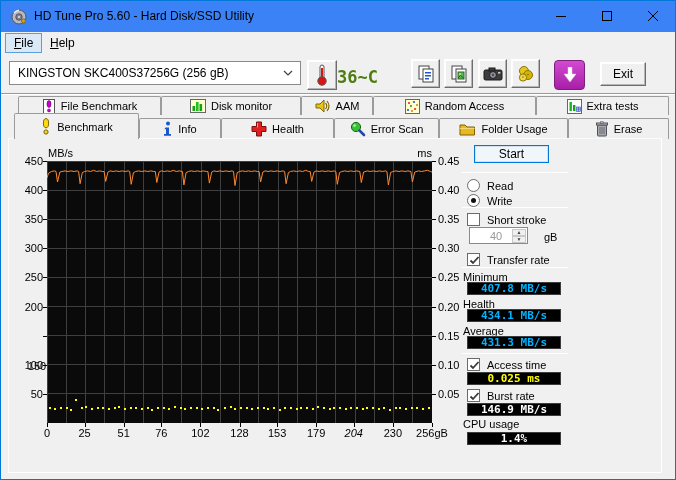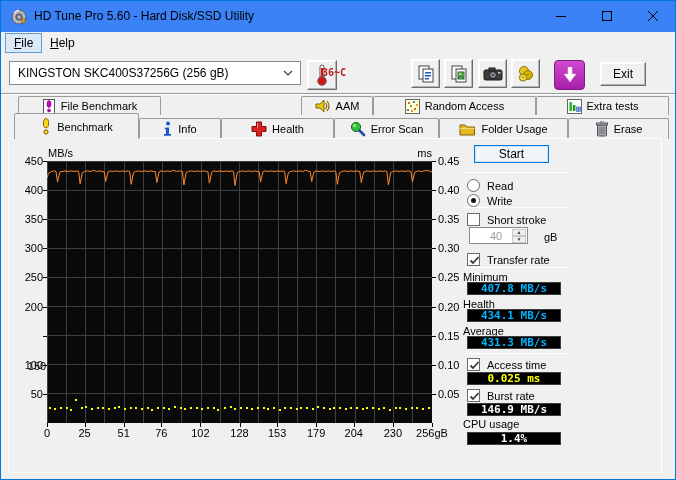--- a/index.html
+++ b/index.html
@@ -18,21 +18,21 @@
   #menubar{left:0;top:31px;width:674px;height:22px;background:#f0f0f0;}
   .menu-item{top:32px;height:20px;padding:3px 9px;font-size:12px;color:#000;}
   .menu-item.hot{background:#dbe9f7;border:1px solid #5c9fd6;padding:2px 8px;}
   
   .combo{left:8px;top:60px;width:292px;height:24px;background:#fff;border:1px solid #8a8a8a;
     font-size:12px;color:#000;display:flex;align-items:center;padding:0 24px 0 8px;}
   .combo .chev{position:absolute;right:7px;top:8px;}
   .tbtn{background:#f0f0f0;border:1px solid;border-color:#ffffff #6d6d6d #6d6d6d #ffffff;
     box-shadow:inset -1px -1px 0 #b5b5b5, inset 1px 1px 0 #fdfdfd;
     display:flex;align-items:center;justify-content:center;}
-  #temp-text{left:321px;top:66px;font-size:10px;font-weight:bold;color:#b91c1c;font-family:"DejaVu Sans Mono",monospace;}
+  #temp-text{left:336px;top:66px;font-size:17px;font-weight:bold;color:#4d7c0f;font-family:"DejaVu Sans Mono",monospace;}
   #exit-btn{left:599px;top:61px;width:46px;height:24px;font-size:12px;color:#000;}
   #update-btn{left:553px;top:59px;width:31px;height:30px;background:linear-gradient(#d24ad2,#a81ea8);
     border:1px solid #7a1f7a;border-radius:4px;display:flex;align-items:center;justify-content:center;}
   .etch{left:0;top:92px;width:674px;height:2px;background:#9a9a9a;border-bottom:1px solid #ffffff;}
   
   .tab{height:19px;top:95px;background:#f0f0f0;border:1px solid #9b9b9b;border-bottom:none;
     border-radius:2px 2px 0 0;display:flex;align-items:center;justify-content:center;gap:5px;
     font-size:11px;color:#000;}
   .tab.row2{top:117px;height:21px;}
   .tab.selected{top:112px;height:26px;z-index:6;border-bottom:none;background:#f0f0f0;}
@@ -161,20 +161,29 @@
 
   <div class="abs etch"></div>
 
   <div class="abs tab" style="left:17px;width:143px">
     <svg width="14" height="15">
       <rect x="1.5" y="0.5" width="11" height="14" fill="#fff" stroke="#555"></rect>
       <ellipse cx="7" cy="5" rx="2" ry="3.4" fill="#cc00cc" stroke="#660066" stroke-width="0.6"></ellipse>
       <circle cx="7" cy="11.4" r="1.5" fill="#cc00cc" stroke="#660066" stroke-width="0.6"></circle>
     </svg>
     <span>File Benchmark</span>
+  </div>
+  <div class="abs tab" style="left:160px;width:140px">
+    <svg width="16" height="14">
+      <rect x="0.5" y="0.5" width="15" height="13" fill="#ffffcf" stroke="#666"></rect>
+      <rect x="2.5" y="7" width="2.6" height="5" fill="#18a018"></rect>
+      <rect x="6" y="3" width="2.6" height="9" fill="#20c020"></rect>
+      <rect x="9.5" y="5" width="2.6" height="7" fill="#18a018"></rect>
+    </svg>
+    <span>Disk monitor</span>
   </div>
   <div class="abs tab" style="left:300px;width:72px">
     <svg width="16" height="16">
       <path d="M1,6 L5,6 L9,2 L9,14 L5,10 L1,10 z" fill="#e8c414" stroke="#806800"></path>
       <path d="M10.5,5 Q13,8 10.5,11" stroke="#806800" fill="none" stroke-width="1.2"></path>
       <path d="M12,3 Q16,8 12,13" stroke="#806800" fill="none" stroke-width="1.2"></path>
     </svg>
     <span>AAM</span>
   </div>
   <div class="abs tab" style="left:372px;width:163px">
@@ -466,19 +475,19 @@
     <div class="ticklab" style="left: 138.297px; top: 426px; width: 44px; text-align: center;">76</div>
     <div class="tickmark" style="left: 160.297px; top: 422px; width: 1px; height: 4px;"></div>
     <div class="ticklab" style="left: 177.398px; top: 426px; width: 44px; text-align: center;">102</div>
     <div class="tickmark" style="left: 199.398px; top: 422px; width: 1px; height: 4px;"></div>
     <div class="ticklab" style="left: 216.5px; top: 426px; width: 44px; text-align: center;">128</div>
     <div class="tickmark" style="left: 238.5px; top: 422px; width: 1px; height: 4px;"></div>
     <div class="ticklab" style="left: 254.098px; top: 426px; width: 44px; text-align: center;">153</div>
     <div class="tickmark" style="left: 276.098px; top: 422px; width: 1px; height: 4px;"></div>
     <div class="ticklab" style="left: 293.199px; top: 426px; width: 44px; text-align: center;">179</div>
     <div class="tickmark" style="left: 315.199px; top: 422px; width: 1px; height: 4px;"></div>
-    <div class="ticklab" style="left: 330.797px; top: 426px; width: 44px; text-align: center;">204</div>
+    <div class="ticklab" style="left: 330.797px; top: 426px; width: 44px; text-align: center; font-style: italic;">204</div>
     <div class="tickmark" style="left: 352.797px; top: 422px; width: 1px; height: 4px;"></div>
     <div class="ticklab" style="left: 369.898px; top: 426px; width: 44px; text-align: center;">230</div>
     <div class="tickmark" style="left: 391.898px; top: 422px; width: 1px; height: 4px;"></div>
     <div class="ticklab" style="left: 409px; top: 426px; width: 44px; text-align: center;">256gB</div>
     <div class="tickmark" style="left: 431px; top: 422px; width: 1px; height: 4px;"></div>
   </div>
 
 </body></html>

